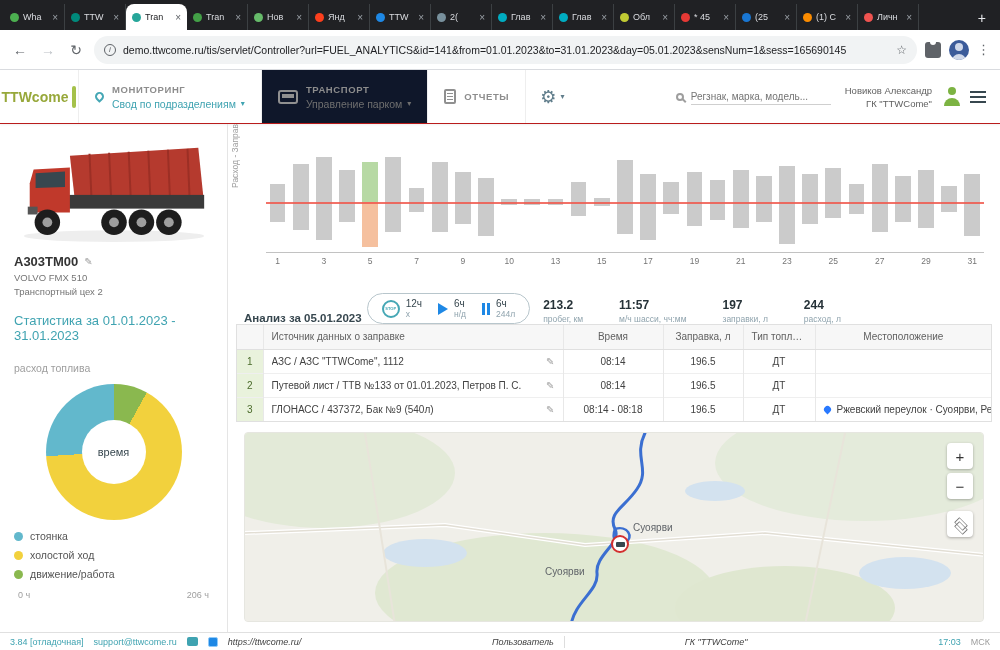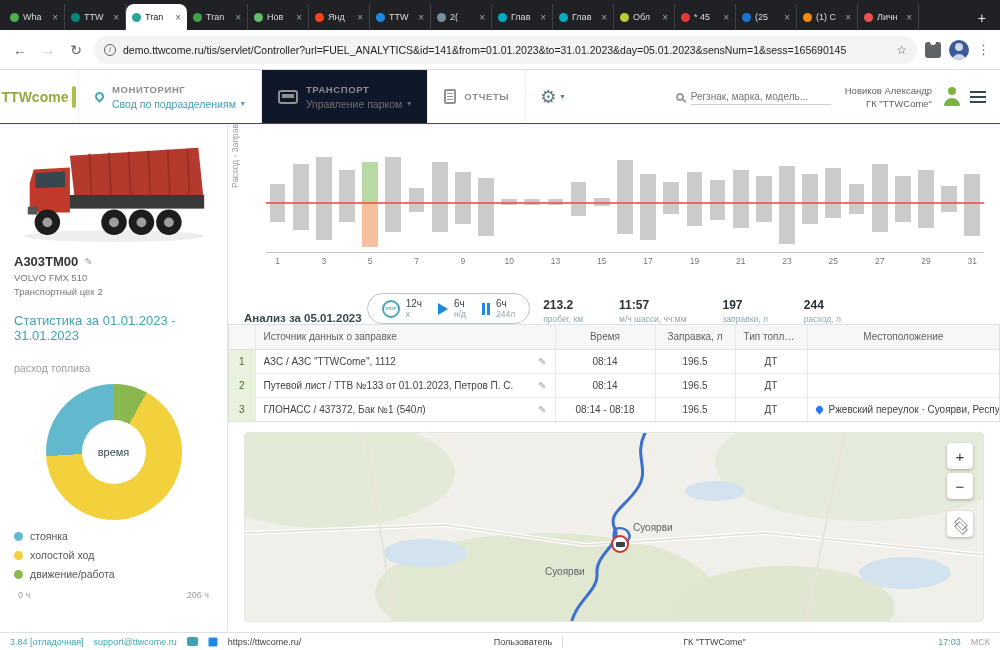--- a/index.html
+++ b/index.html
@@ -105,21 +105,21 @@
   .chip-icon.play { width:0; height:0; border-left:10px solid #1e88e5; border-top:6px solid transparent; border-bottom:6px solid transparent; }
   .chip-icon.pause { display:flex; gap:2px; }
   .chip-icon.pause i { width:3px; height:12px; background:#1e88e5; }
   .chip-val { font-size:10px; color:#37474f; }
   .chip-lbl { font-size:8.5px; color:#90a4ae; }
   .stats { display:flex; gap:36px; margin-left:8px; }
   .stat-val { font-size:12px; font-weight:bold; color:#263238; }
   .stat-lbl { font-size:8.5px; color:#90a4ae; margin-top:2px; }
 
   
-  .tbl-wrap { margin:0 0; border:1px solid #e0e0e0; }
+  .tbl-wrap { margin:0 8px; border:1px solid #e0e0e0; }
   table { width:100%; border-collapse:collapse; table-layout:fixed; }
   th, td { border-right:1px solid #e8e8e8; padding:4px 8px; font-size:10px; overflow:hidden; white-space:nowrap; text-overflow:ellipsis; }
   th:last-child, td:last-child { border-right:none; }
   thead th { background:#f7f7f7; color:#616161; font-weight:normal; text-align:center; height:24px; border-bottom:1px solid #e0e0e0; }
   thead th.col1 { text-align:left; }
   tbody tr { height:24px; border-bottom:1px solid #efefef; }
   tbody tr:last-child { border-bottom:none; }
   td.num { background:#e9f2dc; text-align:center; color:#4a6b2a; }
   td.src { color:#424242; }
   td.src .cellflex { display:flex; align-items:center; gap:6px; }
@@ -141,21 +141,21 @@
   .layers-glyph::before, .layers-glyph::after { content:""; position:absolute; left:1px; width:10px; height:10px;
               border:1.5px solid #757575; transform:rotate(45deg) scaleY(.6); }
   .layers-glyph::before { top:0; } .layers-glyph::after { top:4px; }
   .map-marker { position:absolute; left:366px; top:102px; width:18px; height:18px; border-radius:50%;
                 background:#fff; border:2px solid #d32f2f; display:flex; align-items:center; justify-content:center; }
   .map-marker i { width:9px; height:5px; background:#37474f; border-radius:1px; }
 
   
   .statusbar { height:18px; border-top:1px solid #e0e0e0; display:flex; align-items:center; gap:10px;
                padding:0 10px; font-size:9px; background:#fff; }
-  .sb.teal { color:#3fa3b1; } .sb.dark { color:#424242; } .sb.gray { color:#9e9e9e; }
+  .sb.teal { color:#3fa3b1; } .sb.dark { color:#424242;font-style:italic; } .sb.gray { color:#9e9e9e; }
   .sb-div { width:1px; height:12px; background:#ddd; }
   .chat-ic { width:11px; height:9px; background:#3fa3b1; border-radius:2px; position:relative; }
   .chat-ic::after { content:""; position:absolute; bottom:-3px; left:2px; border:3px solid transparent; border-top-color:#3fa3b1; }
   .site-ic { width:10px; height:10px; background:#1e88e5; border:1px solid #90caf9; border-radius:2px; }
   .sb-user { margin-left:auto; }
   .sb-org { margin-left:110px; }
   .sb-time { margin-left:auto; }
 </style>
 </head>
 <body>
@@ -625,21 +625,21 @@
               </td>
               <td class="center">08:14</td>
               <td class="center">196.5</td>
               <td class="center">ДТ</td>
               <td class="loc"></td>
             </tr>
             <tr>
               <td class="num">3</td>
               <td class="src">
                 <div class="cellflex">
-                  <span class="celltext">ГЛОНАСС / 437372, Бак №1 (540л)</span>
+                  <span class="celltext">ГЛОНАСС / 437372, Бак №9 (540л)</span>
                   <span class="edit-ic">✎</span>
                 </div>
               </td>
               <td class="center">08:14 - 08:18</td>
               <td class="center">196.5</td>
               <td class="center">ДТ</td>
               <td class="loc">
                 <div class="cellflex">
                   <span class="pin-blue"></span>
                   <span class="celltext">Ржевский переулок · Суоярви, Республика Карелия</span>

